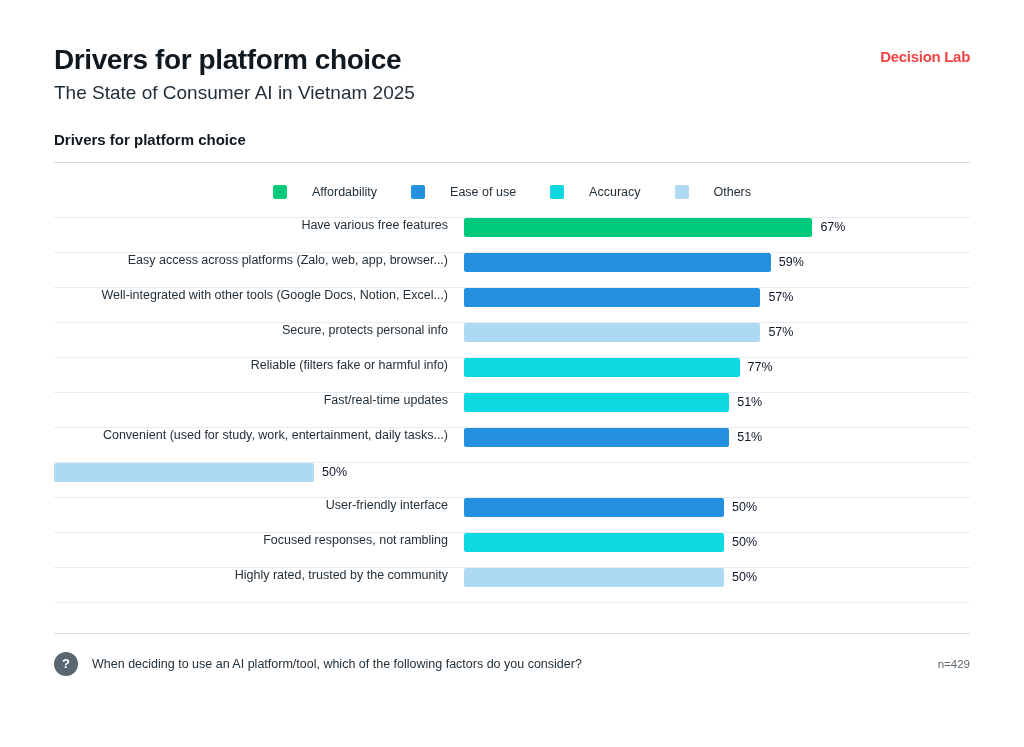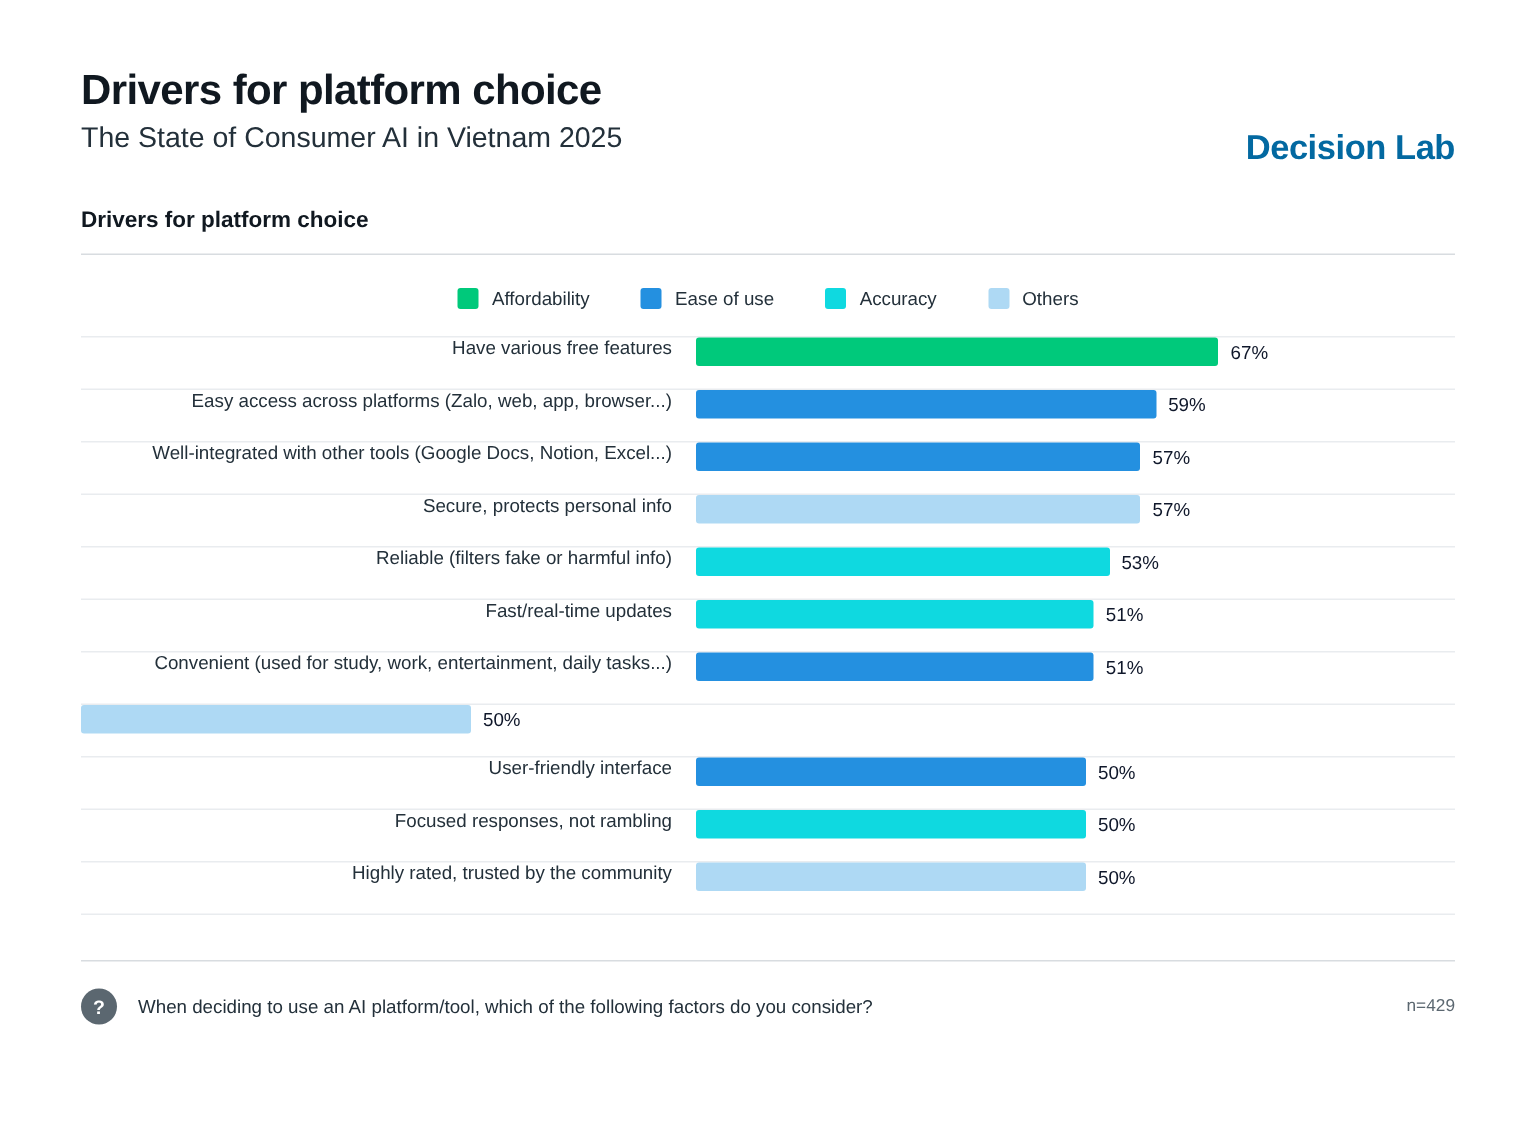--- a/index.html
+++ b/index.html
@@ -38,27 +38,26 @@
     color: #101820;
   }
   .subtitle {
     font-size: 19px;
     font-weight: normal;
     line-height: 1.2;
     margin: 0;
     color: #23303a;
   }
   .brand {
-    font-size: 23px;
+    font-size: 15px;
     font-weight: bold;
     letter-spacing: -0.3px;
-    color: #0369a1;
+    color: #ef4444;
     white-space: nowrap;
     padding-top: 4px;
-    margin-top: 37px;
   }
   .section-title {
     margin-top: 26px;
     font-size: 15px;
     font-weight: bold;
     color: #101820;
   }
   .rule {
     margin-top: 14px;
     border-top: 1px solid #d8dce0;
@@ -67,21 +66,21 @@
   .legend {
     display: flex;
     justify-content: center;
     align-items: center;
     gap: 34px;
     margin-top: 22px;
   }
   .legend-item {
     display: flex;
     align-items: center;
-    gap: 9px;
+    gap: 25px;
     font-size: 12.5px;
     color: #23303a;
   }
   .legend-swatch {
     width: 14px;
     height: 14px;
     border-radius: 2px;
     display: inline-block;
   }
   .chart {
@@ -222,21 +221,21 @@
         <div class="row-label">Secure, protects personal info</div>
         <div class="bar-area">
           <div class="bar" style="width: 296.4px; background: rgb(174, 217, 244);"></div>
           <div class="bar-value">57%</div>
         </div>
       </div>
       <div class="row">
         <div class="row-label">Reliable (filters fake or harmful info)</div>
         <div class="bar-area">
           <div class="bar" style="width: 275.6px; background: rgb(15, 217, 224);"></div>
-          <div class="bar-value">53%</div>
+          <div class="bar-value">77%</div>
         </div>
       </div>
       <div class="row">
         <div class="row-label">Fast/real-time updates</div>
         <div class="bar-area">
           <div class="bar" style="width: 265.2px; background: rgb(15, 217, 224);"></div>
           <div class="bar-value">51%</div>
         </div>
       </div>
       <div class="row">

